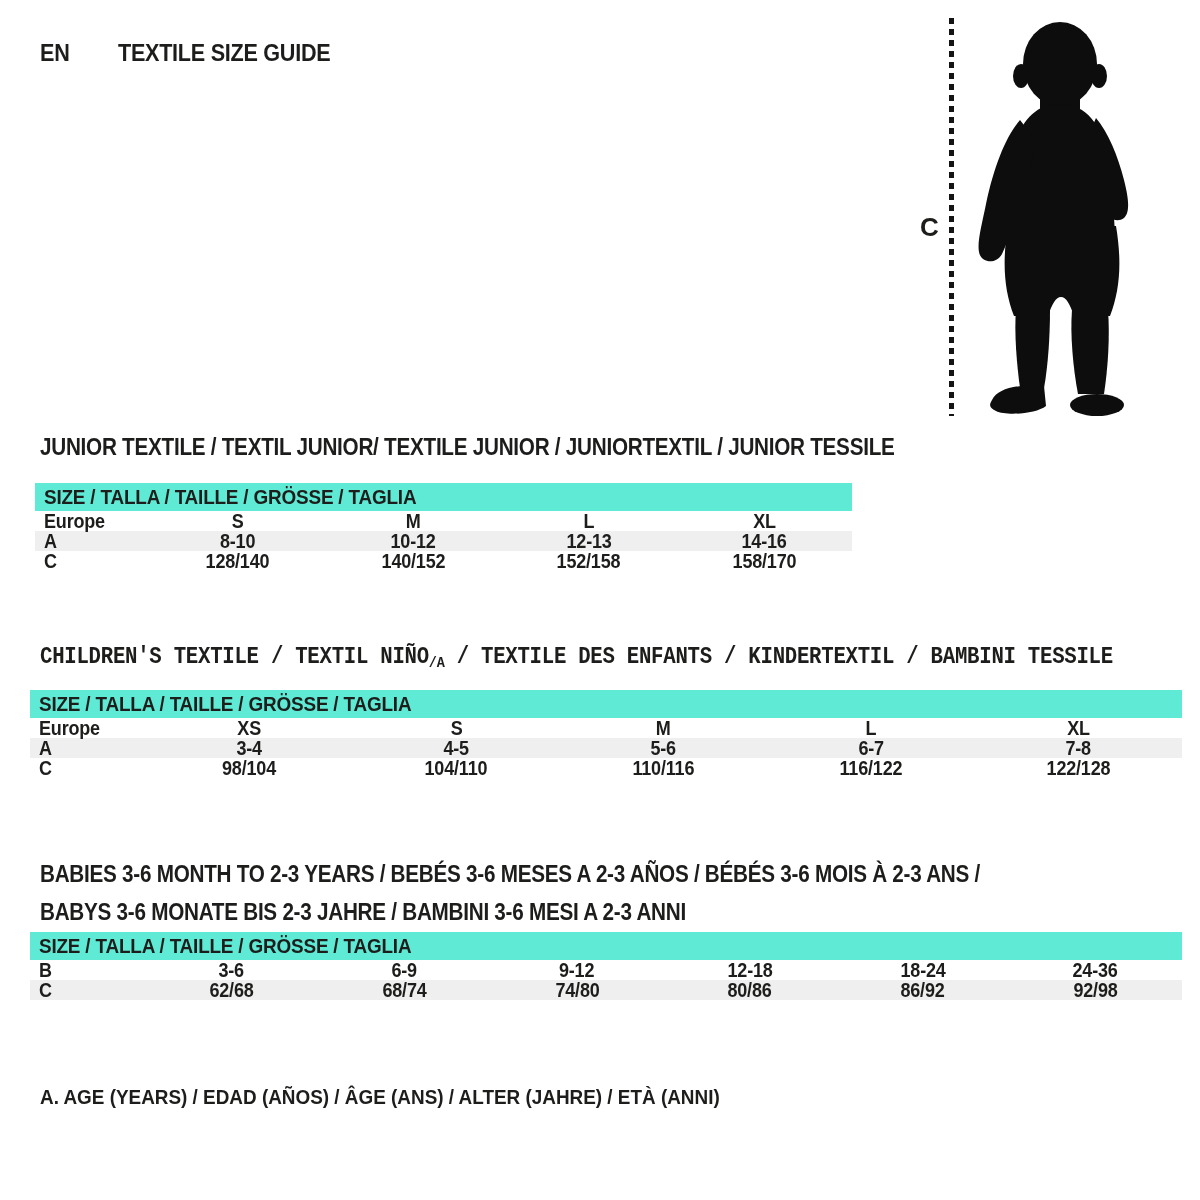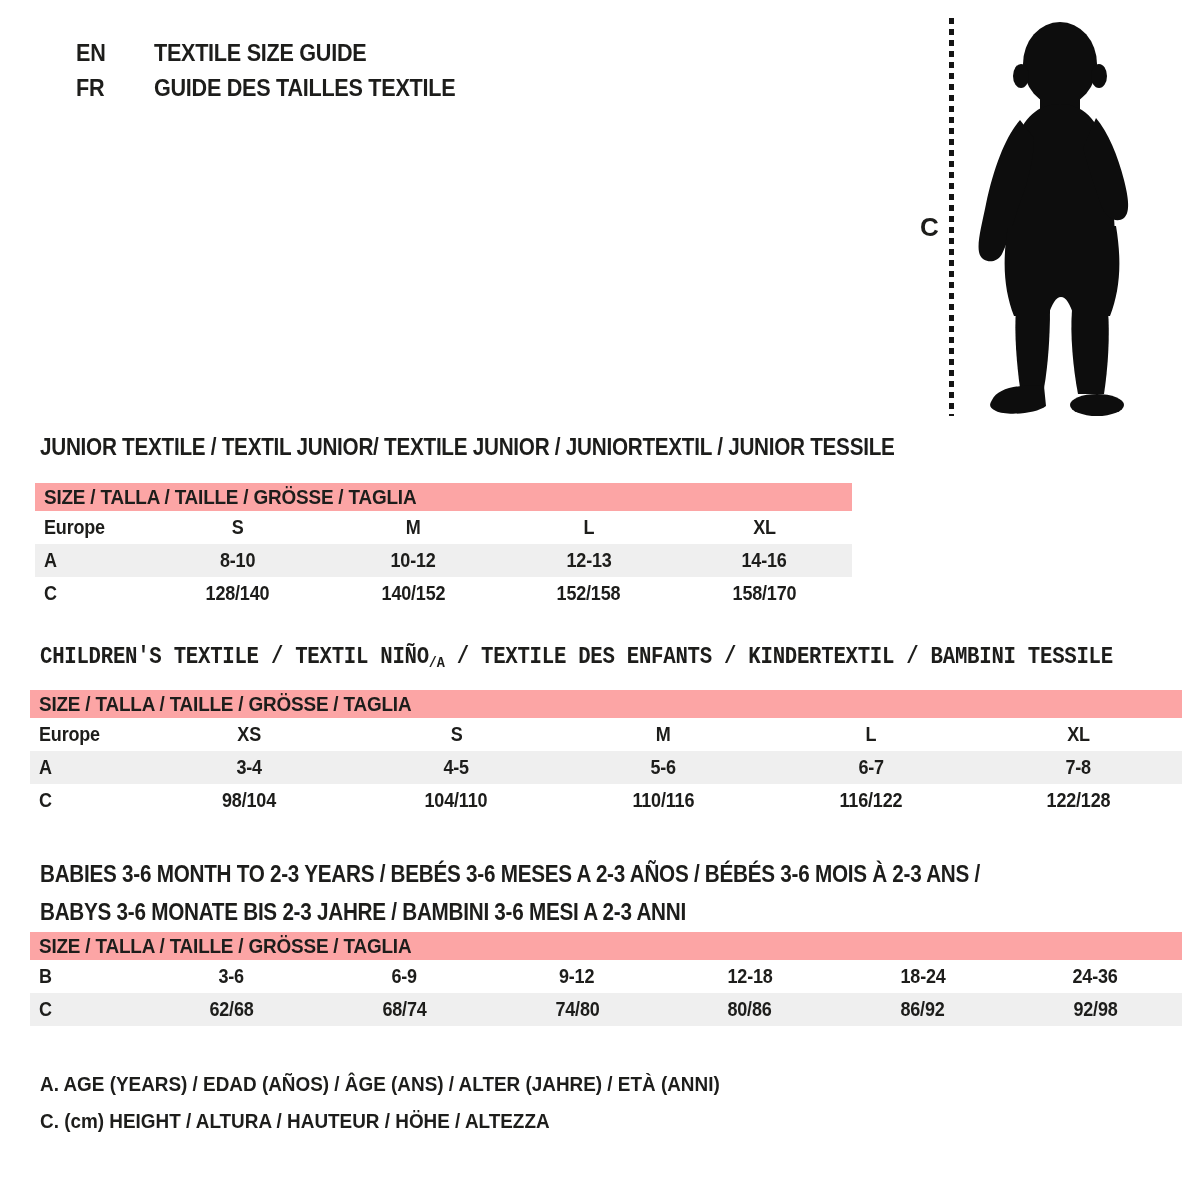--- a/index.html
+++ b/index.html
@@ -19,63 +19,59 @@
     white-space:nowrap;
   }
   .cond-l {
     display:inline-block;
     transform:scaleX(0.9);
     transform-origin:0 50%;
     white-space:nowrap;
   }
 
   
-  .lang-header { position:absolute; top:36px; left:40px;margin-left:36px; }
+  .lang-header { position:absolute; top:36px; left:40px; }
   .lang-row { display:flex; height:34.5px; align-items:center; font-size:24px; letter-spacing:-0.3px; }
   .lang-code { width:78px; }
 
   
   .figure { position:absolute; top:0; left:900px; width:260px; height:430px; }
   .dash-line {
     position:absolute; left:49px; top:18px; width:5px; height:398px;
     background:repeating-linear-gradient(to bottom, #141414 0 6px, transparent 6px 11px);
   }
   .c-label { position:absolute; left:20px; top:212px; font-size:26px; }
   .silhouette { position:absolute; left:66px; top:14px; }
 
   
   .section-title { position:absolute; font-size:23px; letter-spacing:-0.3px; }
   .sub-a { font-size:15px; vertical-align:-4px; }
 
   .size-table { position:absolute; font-size:20px; letter-spacing:-0.2px; }
   .size-bar {
-    height:28px; background:#fca5a5;
+    height:28px; background:#5eead4;
     display:flex; align-items:center; padding-left:9px;
     font-size:21px;
   }
-  .trow { display:flex; align-items:center; height:33px; }
+  .trow { display:flex; align-items:center; height:20px; }
   .trow.alt { background:#efefef; }
   .tlabel { width:115px; padding-left:9px; }
   .tcell { flex:1; text-align:center; }
 
   
   .legend { position:absolute; left:40px; top:1072px; font-size:21px; }
-  .legend-row { height:37px; display:flex; align-items:flex-start; }
+  .legend-row { height:37px; display:flex; align-items:flex-end; }
 </style>
 </head>
 <body>
 
 <div class="lang-header">
   <div class="lang-row">
     <span class="lang-code cond-l">EN</span>
     <span class="cond-l">TEXTILE SIZE GUIDE</span>
-  </div>
-  <div class="lang-row">
-    <span class="lang-code cond-l">FR</span>
-    <span class="cond-l">GUIDE DES TAILLES TEXTILE</span>
   </div>
 </div>
 
 <div class="figure">
   <div class="dash-line"></div>
   <div class="c-label">C</div>
   <svg class="silhouette" width="184" height="406" viewBox="0 0 184 406" xmlns="http://www.w3.org/2000/svg">
     <g fill="#0d0d0d">
 
       <ellipse cx="94" cy="50" rx="37" ry="42"></ellipse>
@@ -191,16 +187,13 @@
     <span class="tcell"><span class="cond">80/86</span></span>
     <span class="tcell"><span class="cond">86/92</span></span>
     <span class="tcell"><span class="cond">92/98</span></span>
   </div>
 </div>
 
 <div class="legend">
   <div class="legend-row">
       <span class="cond-l">A. AGE (YEARS) / EDAD (AÑOS) / ÂGE (ANS) / ALTER (JAHRE) / ETÀ (ANNI)</span>
     </div>
-  <div class="legend-row">
-      <span class="cond-l">C. (cm) HEIGHT / ALTURA / HAUTEUR / HÖHE / ALTEZZA</span>
-    </div>
 </div>
 
 </body></html>

